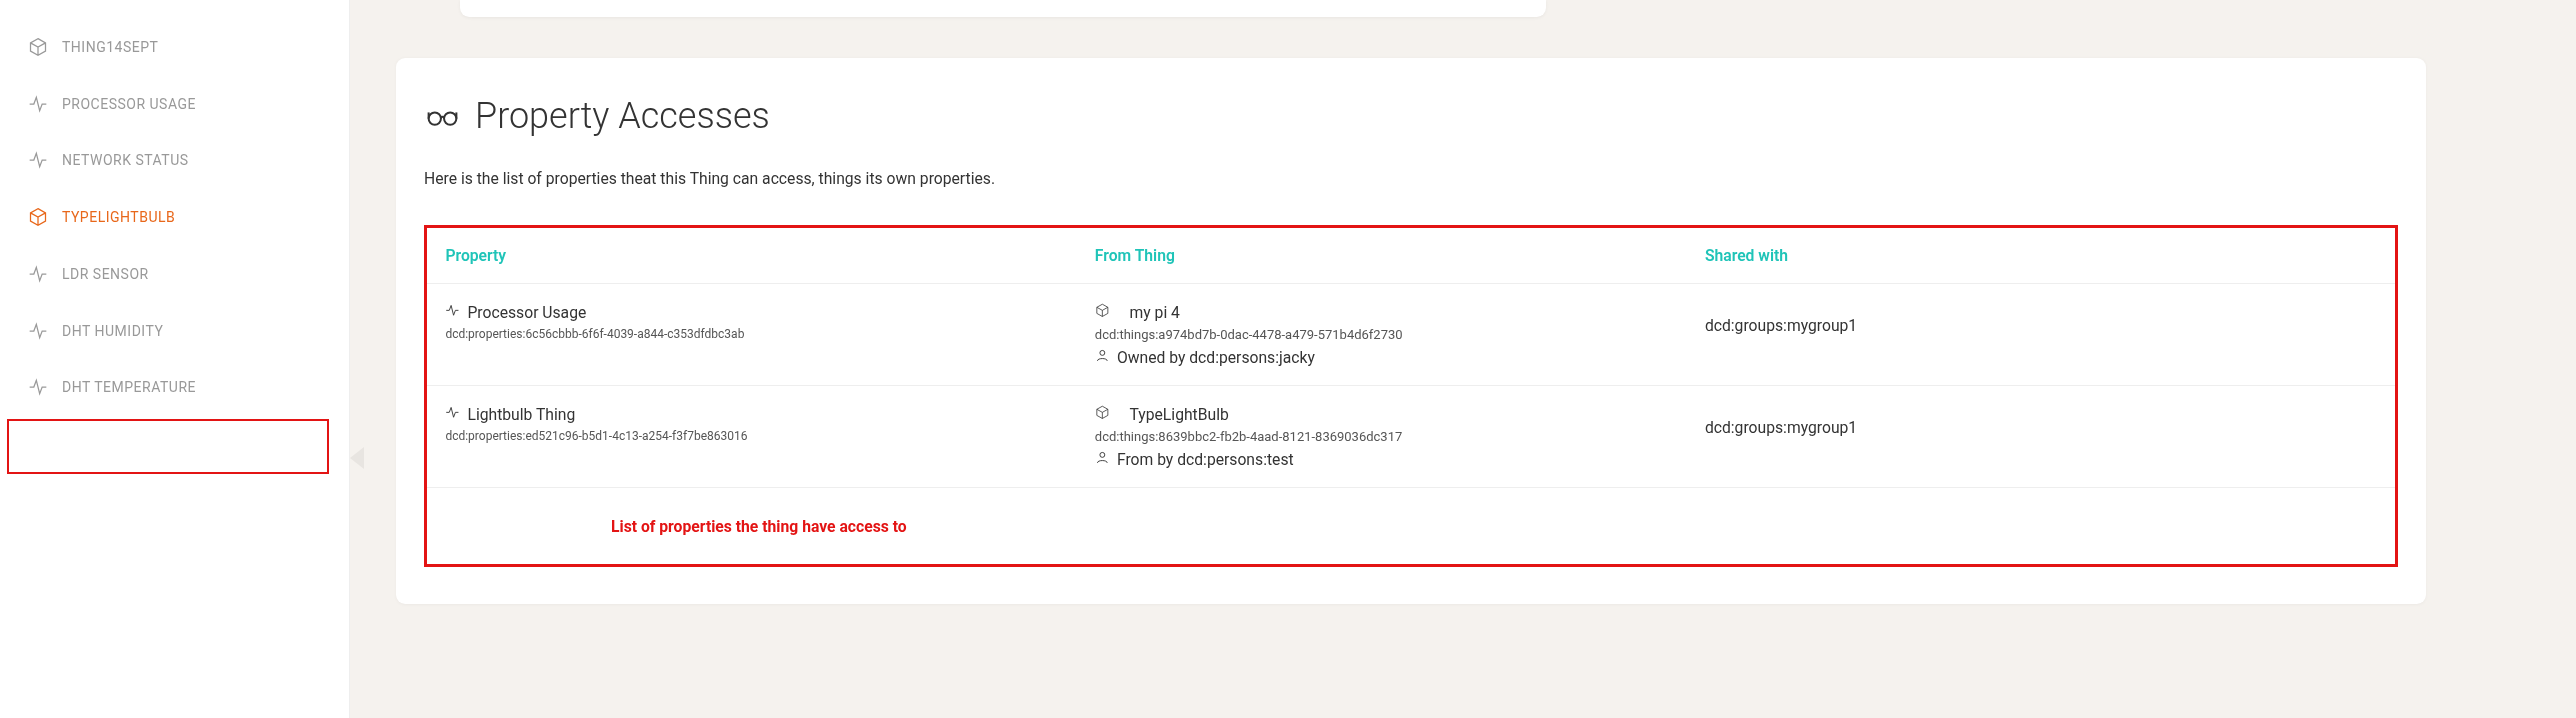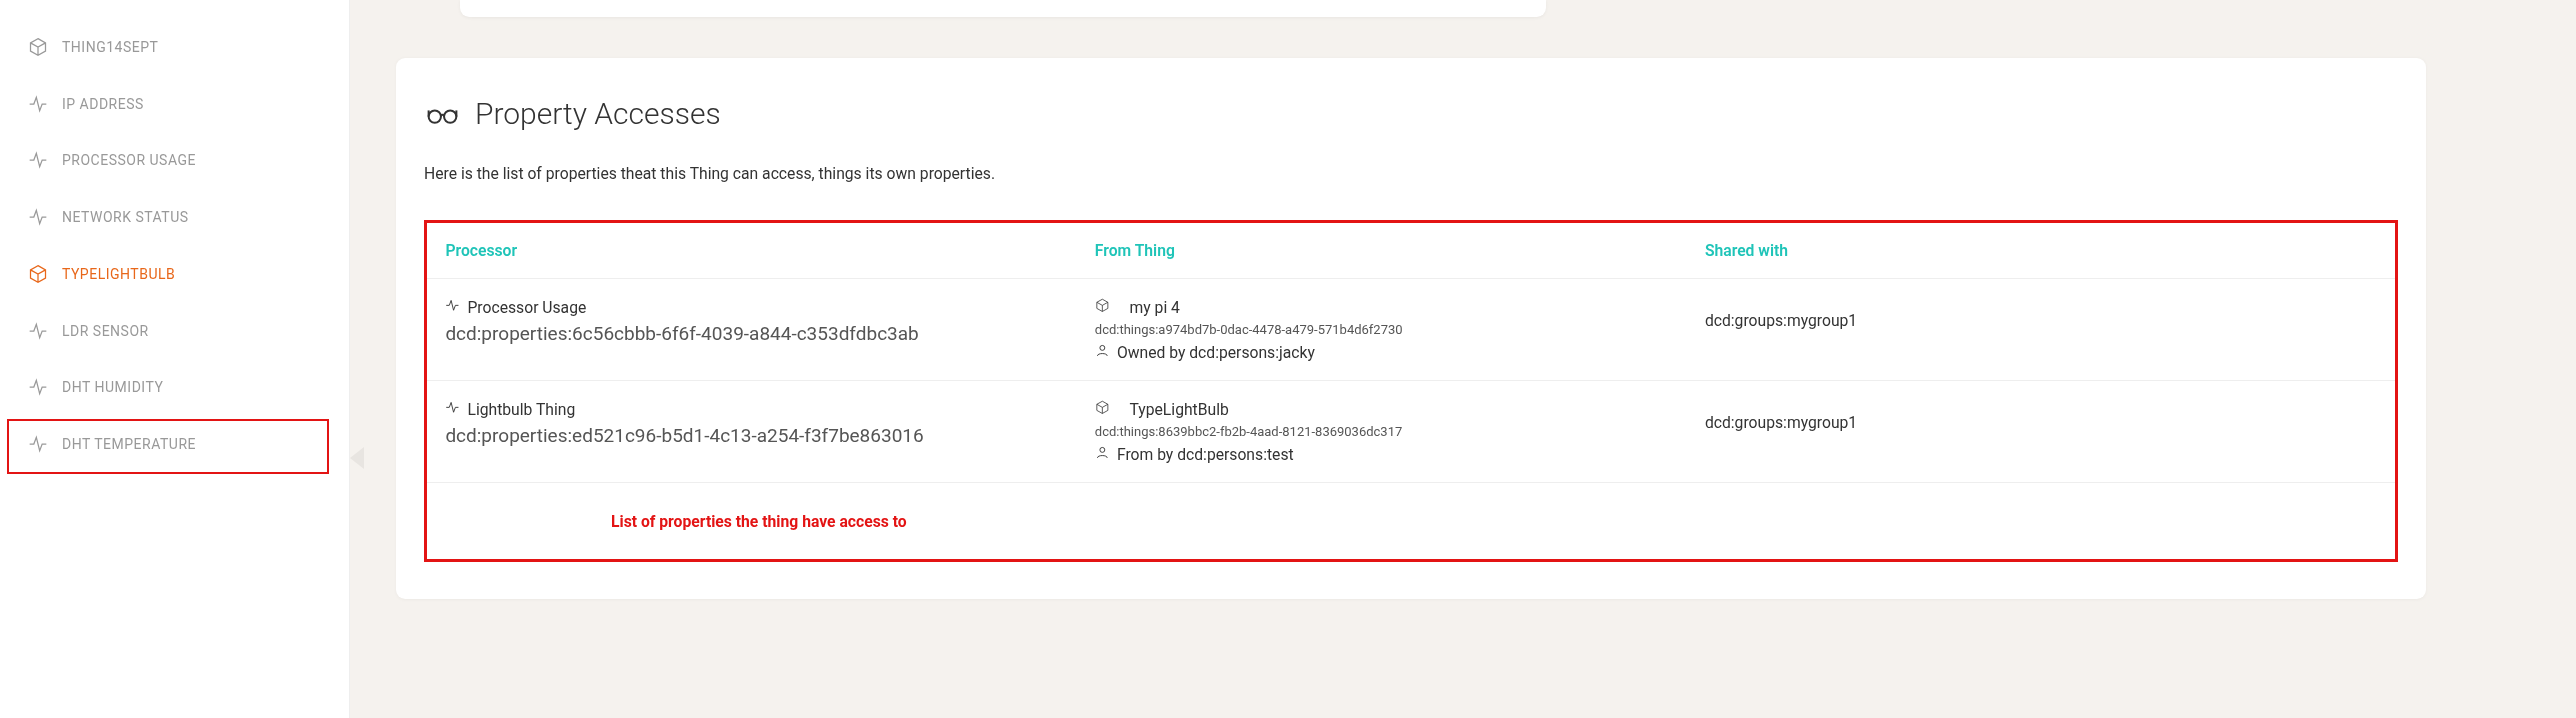--- a/index.html
+++ b/index.html
@@ -92,21 +92,21 @@
       margin-bottom: 32px;
     }
     .card-header .title-icon {
       width: 37px;
       height: 37px;
       display: flex;
       align-items: center;
       justify-content: center;
     }
     .card-header h1 {
-      font-size: 30px;
+      font-size: 36px;
       font-weight: 300;
       color: #333;
       text-align: center;
     }
     .card-desc {
       font-size: 15.7px;
       color: #333;
       margin-bottom: 37px;
     }
     .table-wrapper {
@@ -135,21 +135,21 @@
       font-size: 15.7px;
       color: #333;
     }
     .prop-line {
       display: flex;
       align-items: center;
       gap: 7.4px;
       margin-bottom: 5.5px;
     }
     .prop-id {
-      font-size: 19px;
+      font-size: 12px;
       color: #555;
     }
     .thing-line {
       display: flex;
       align-items: center;
       gap: 20px;
       margin-bottom: 5.5px;
     }
     .thing-id {
       font-size: 13px;
@@ -201,28 +201,20 @@
 
     <div class="sidebar-item">
       <span class="icon">
         <svg viewBox="0 0 24 24" stroke-width="1.5">
             <path d="M12 2 L21 7 L21 17 L12 22 L3 17 L3 7 Z M3 7 L12 12 L21 7 M12 12 L12 22"></path>
           </svg>
       </span>
       <span>THING14SEPT</span>
     </div>
 
-    <div class="sidebar-item">
-      <span class="icon">
-        <svg viewBox="0 0 24 24" stroke-width="1.5">
-            <path d="M2 12 L7 12 L10 4 L14 20 L17 12 L22 12"></path>
-          </svg>
-      </span>
-      <span>IP ADDRESS</span>
-    </div>
 
     <div class="sidebar-item">
       <span class="icon">
         <svg viewBox="0 0 24 24" stroke-width="1.5">
             <path d="M2 12 L7 12 L10 4 L14 20 L17 12 L22 12"></path>
           </svg>
       </span>
       <span>PROCESSOR USAGE</span>
     </div>
 
@@ -288,21 +280,21 @@
         </span>
         <h1>Property Accesses</h1>
       </div>
 
       <p class="card-desc">Here is the list of properties theat this Thing can access, things its own properties.</p>
 
       <div class="table-wrapper">
         <table class="tbl">
           <thead>
             <tr>
-              <th class="col-prop">Processor</th>
+              <th class="col-prop">Property</th>
               <th class="col-from">From Thing</th>
               <th class="col-shared">Shared with</th>
             </tr>
           </thead>
           <tbody>
             <tr>
               <td>
                 <div class="prop-line">
                   <span class="small-icon">
                     <svg viewBox="0 0 24 24" stroke="#333" stroke-width="1.5" fill="none">

